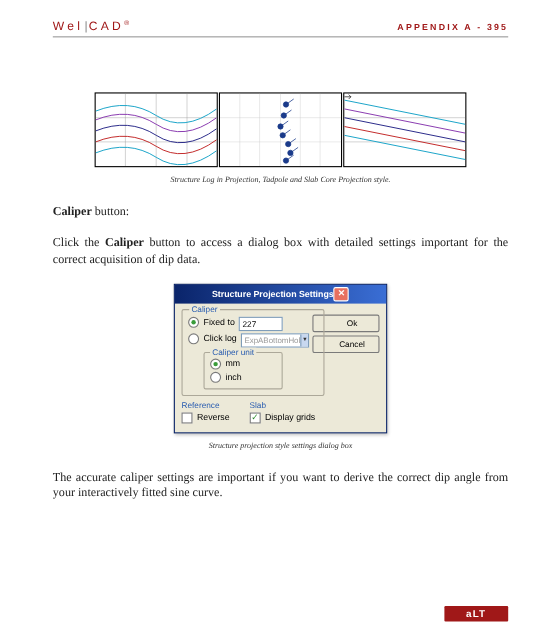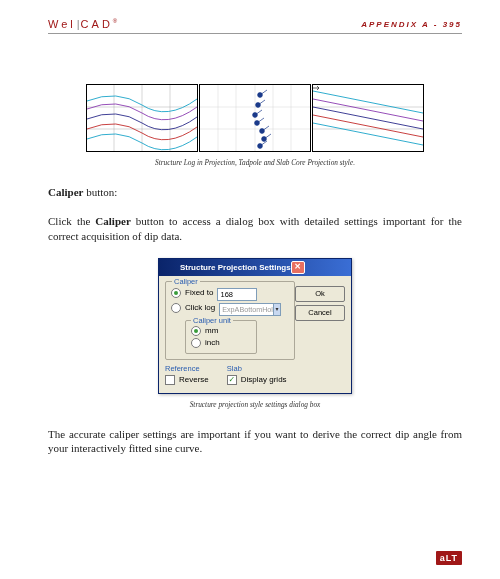--- a/index.html
+++ b/index.html
@@ -41,21 +41,20 @@
     font-size: 6px;
     vertical-align: super;
     letter-spacing: 0;
   }
   .page-num {
     font-family: Arial, sans-serif;
     font-size: 8px;
     letter-spacing: 2px;
     color: #a01818;
     font-weight: bold;
-    font-style: italic;
   }
   .illus-row {
     display: flex;
     justify-content: center;
     gap: 1px;
     margin-bottom: 4px;
   }
   .illus-panel {
     width: 110px;
     height: 66px;
@@ -88,23 +87,23 @@
     border: 1px solid #0a246a;
     font-family: Tahoma, Arial, sans-serif;
     font-size: 8px;
     background: #ece9d8;
     box-shadow: 1px 1px 3px rgba(0,0,0,0.25);
   }
   .titlebar {
     background: linear-gradient(to right, #0a246a, #3a6ed5);
     color: #fff;
     font-weight: bold;
-    padding: 2px 21px;
-    display: flex;
-    justify-content: flex-start;
+    padding: 2px 5px;
+    display: flex;
+    justify-content: center;
     align-items: center;
     font-size: 8px;
   }
   .closebtn {
     width: 12px;
     height: 11px;
     background: #e87060;
     border: 1px solid #fff;
     border-radius: 2px;
     display: flex;
@@ -215,20 +214,21 @@
     border: 1px solid #7a7a7a;
     background: #ece9d8;
     border-radius: 2px;
     width: 48px;
     height: 14px;
     font-size: 7.5px;
     display: flex;
     align-items: center;
     justify-content: center;
     margin-bottom: 3px;
+    padding-left: 11px;
   }
   .btn-col {
     position: absolute;
     right: 6px;
     top: 10px;
   }
   .bottom-row {
     display: flex;
     gap: 18px;
     margin-top: 2px;
@@ -241,21 +241,21 @@
   .footer-logo {
     position: absolute;
     bottom: 14px;
     right: 38px;
     background: #a01818;
     color: #fff;
     font-family: Arial, sans-serif;
     font-size: 9px;
     font-weight: bold;
     letter-spacing: 1px;
-    padding: 2px 4px;
+    padding: 2px 20px;
     border-radius: 1px;
   }
 </style>
 </head>
 <body>
 
 <div class="page">
   <div class="header">
     <span class="logo">
       <span>Wel</span><span class="sep">|</span><span>CAD</span><span class="reg">®</span>
@@ -350,21 +350,21 @@
       <div class="dialog-body">
         <div class="btn-col">
           <div class="btn">Ok</div>
           <div class="btn">Cancel</div>
         </div>
         <div class="fieldset" style="width:118px;">
           <span class="legend">Caliper</span>
           <div class="row">
             <span class="radio checked"></span>
             <span>Fixed to</span>
-            <span class="textbox">168</span>
+            <span class="textbox">227</span>
           </div>
           <div class="row">
             <span class="radio"></span>
             <span>Click log</span>
             <span class="combo">
               <span>ExpABottomHol</span>
               <span class="arrow">▾</span>
             </span>
           </div>
           <div class="inner-fieldset">

